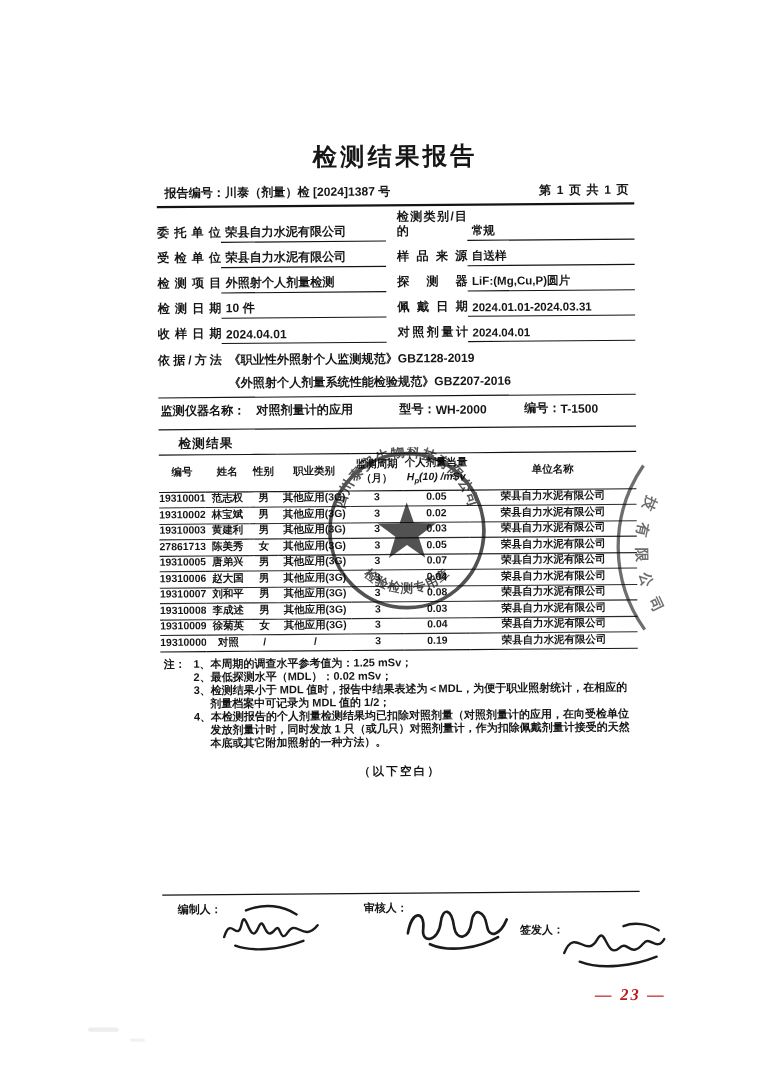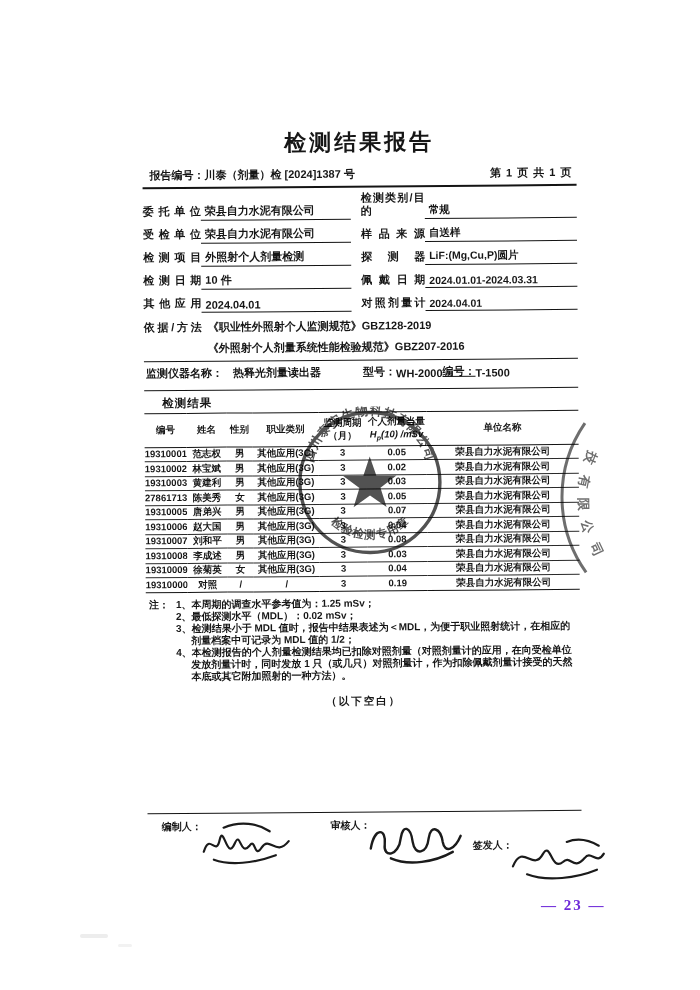--- a/index.html
+++ b/index.html
@@ -23,21 +23,21 @@
   .frv{flex:1;border-bottom:1.2px solid #141414;padding:2px 2px 1px 4px;font-size:10.5px;white-space:nowrap;}
 
   .basis-row{display:flex;font-size:11px;font-weight:700;margin-top:7px;}
   .basis-row .fl{padding-bottom:0;}
   .basis-val{padding-left:6px;}
   .basis-row2{margin-top:6px;padding-left:64px;font-size:11px;font-weight:700;}
   .full-rule{border-top:1.5px solid #141414;margin-top:5px;}
   .instr-row{display:flex;align-items:flex-end;font-size:11px;font-weight:700;padding:4px 0 4px 2px;}
   .instr-row .sp1{margin-left:10px;}
   .instr-row .sp2{margin-left:42px;}
-  .instr-row .sp3{text-decoration:underline;}
+  .instr-row .sp3{margin-left:34px;}
 
   .section-title{margin:5px 0 2px 18px;font-size:11.5px;font-weight:800;letter-spacing:1px;}
 
   table.results{width:434px;table-layout:fixed;border-collapse:collapse;margin-top:2px;
     border-top:1.6px solid #141414;border-bottom:1.6px solid #141414;}
   table.results th{font-size:9.5px;font-weight:700;text-align:center;vertical-align:middle;
     padding:3px 0;line-height:1.3;word-break:break-all;}
   table.results thead tr{border-bottom:1.6px solid #141414;}
   table.results tbody tr{border-bottom:1px solid #2a2a2a;}
   table.results tbody tr:last-child{border-bottom:none;}
@@ -52,21 +52,21 @@
 
   .sig-rule{border-top:1.5px solid #141414;margin-top:103px;}
   .sig-area{position:relative;height:60px;margin-top:2px;font-size:10px;font-weight:700;}
   .sig{position:absolute;top:4px;white-space:nowrap;}
   .sig-preparer{left:14px;}
   .sig-reviewer{left:183px;}
   .sig-issuer{left:325px;margin-top:21px;}
   .sig svg{position:absolute;top:-6px;left:34px;}
 
   .page-number{position:absolute;left:541px;top:897px;font-family:"Liberation Serif","DejaVu Serif",serif;
-    font-size:15px;font-weight:700;letter-spacing:2px;color:#6d28d9;}
+    font-size:15px;font-weight:700;letter-spacing:2px;color:#b91c1c;font-style:italic;}
 
   .stamp-main{position:absolute;left:296px;top:407px;mix-blend-mode:multiply;opacity:0.88;}
   .stamp-edge{position:absolute;left:540px;top:370px;mix-blend-mode:multiply;opacity:0.8;}
 
   .smudge1{position:absolute;left:80px;top:934px;width:28px;height:4px;background:#ededed;border-radius:2px;}
   .smudge2{position:absolute;left:118px;top:944px;width:14px;height:3px;background:#f2f2f2;border-radius:2px;}
 </style>
 </head>
 <body>
 
@@ -108,37 +108,37 @@
           </div>
 
           <div class="form-row">
             <div class="fl">检测日期</div>
             <div class="fv">10 件</div>
             <div class="frl">佩戴日期</div>
             <div class="frv">2024.01.01-2024.03.31</div>
           </div>
 
           <div class="form-row">
-            <div class="fl">其他应用</div>
+            <div class="fl">收样日期</div>
             <div class="fv">2024.04.01</div>
             <div class="frl">对照剂量计</div>
             <div class="frv">2024.04.01</div>
           </div>
         </div>
 
       <div class="basis-row">
         <div class="fl">依据/方法</div>
         <div class="basis-val">《职业性外照射个人监测规范》GBZ128-2019</div>
       </div>
       <div class="basis-row2">《外照射个人剂量系统性能检验规范》GBZ207-2016</div>
 
       <div class="full-rule"></div>
       <div class="instr-row">
         <span>监测仪器名称：</span>
-        <span class="sp1">热释光剂量读出器</span>
+        <span class="sp1">对照剂量计的应用</span>
         <span class="sp2">型号：</span>
         <span>WH-2000</span>
         <span class="sp3">编号：</span>
         <span>T-1500</span>
       </div>
       <div class="full-rule"></div>
 
       <div class="section-title">检测结果</div>
 
       <table class="results">

